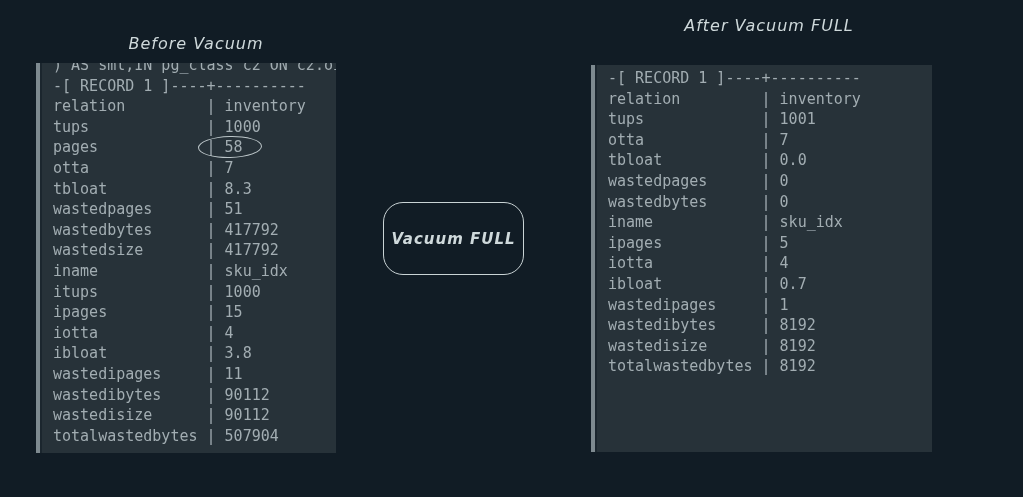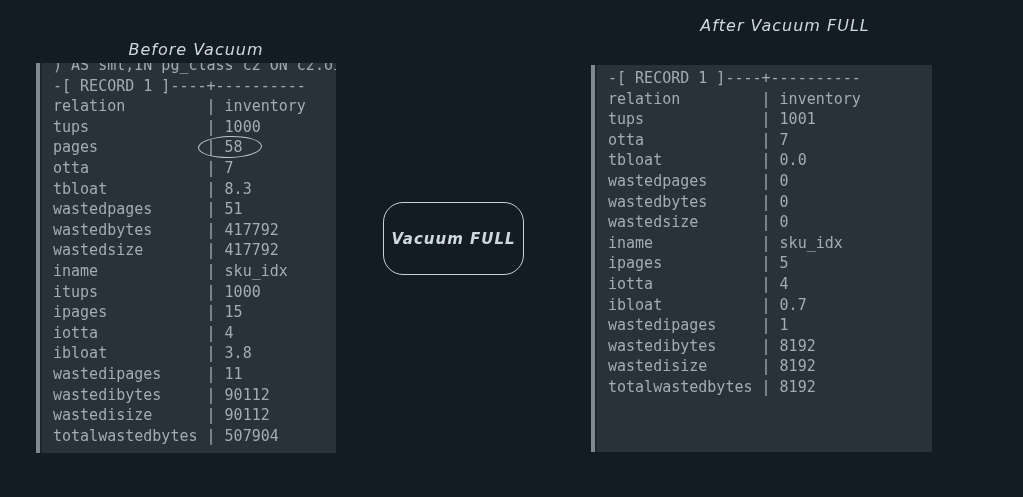--- a/index.html
+++ b/index.html
@@ -7,22 +7,22 @@
     --scroll-strip:#7e8a90; --strip-gap:#1b262e; --title-text:#cfd9db;
     --annotation:#bcc6c9; --box-border:#c9d3d5;
   }
   *{margin:0;padding:0;box-sizing:border-box;}
   html,body{background:var(--page-bg);}
   .stage{position:relative;width:1023px;height:497px;background:var(--page-bg);overflow:hidden;
          font-family:"DejaVu Sans",sans-serif;}
   .hand{font-family:"DejaVu Sans",sans-serif;font-style:italic;color:var(--title-text);
         letter-spacing:1px;}
   .title{position:absolute;width:220px;text-align:center;font-size:16px;}
-  #title-before{left:86px;top:40px;}
-  #title-after{left:675px;top:16px;}
+  #title-before{left:86px;top:34px;}
+  #title-after{left:659px;top:16px;}
 
   .terminal{position:absolute;background:var(--panel-bg);overflow:hidden;}
   #panel-before{left:36px;top:63px;width:300px;height:390px;}
   #panel-after{left:591px;top:65px;width:341px;height:387px;}
   .scroll-strip{position:absolute;left:0;top:0;bottom:0;width:4px;background:var(--scroll-strip);
         border-right:2px solid var(--strip-gap);box-sizing:content-box;}
   .t-body{position:relative;margin-left:11px;padding-left:6px;color:var(--panel-text);
         font-family:"DejaVu Sans Mono",monospace;font-size:15px;line-height:20.6px;}
   #panel-before .t-body{margin-top:-8px;}
   #panel-after .t-body{padding-top:3px;}
@@ -74,21 +74,20 @@
   <div class="terminal" id="panel-after">
     <div class="scroll-strip"></div>
     <div class="t-body">
         <div class="t-line">-[ RECORD 1 ]----+----------</div>
         <div class="t-line"><span class="fname">relation</span><span class="fval">| inventory</span></div>
         <div class="t-line"><span class="fname">tups</span><span class="fval">| 1001</span></div>
         <div class="t-line"><span class="fname">otta</span><span class="fval">| 7</span></div>
         <div class="t-line"><span class="fname">tbloat</span><span class="fval">| 0.0</span></div>
         <div class="t-line"><span class="fname">wastedpages</span><span class="fval">| 0</span></div>
         <div class="t-line"><span class="fname">wastedbytes</span><span class="fval">| 0</span></div>
-        <div class="t-line"><span class="fname">wastedsize</span><span class="fval">| 0</span></div>
         <div class="t-line"><span class="fname">iname</span><span class="fval">| sku_idx</span></div>
         <div class="t-line"><span class="fname">ipages</span><span class="fval">| 5</span></div>
         <div class="t-line"><span class="fname">iotta</span><span class="fval">| 4</span></div>
         <div class="t-line"><span class="fname">ibloat</span><span class="fval">| 0.7</span></div>
         <div class="t-line"><span class="fname">wastedipages</span><span class="fval">| 1</span></div>
         <div class="t-line"><span class="fname">wastedibytes</span><span class="fval">| 8192</span></div>
         <div class="t-line"><span class="fname">wastedisize</span><span class="fval">| 8192</span></div>
         <div class="t-line"><span class="fname">totalwastedbytes</span><span class="fval">| 8192</span></div>
       </div>
   </div>

